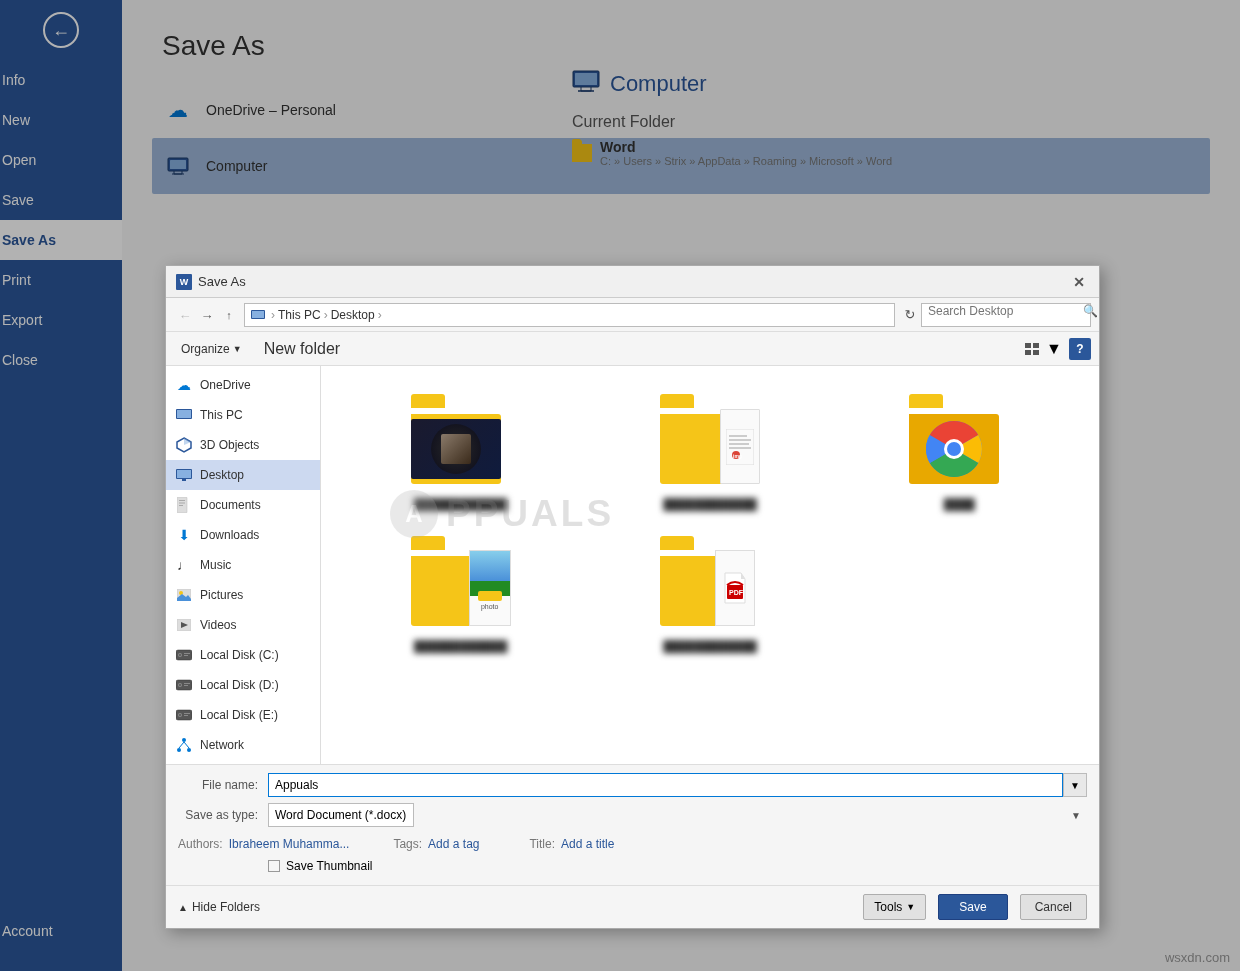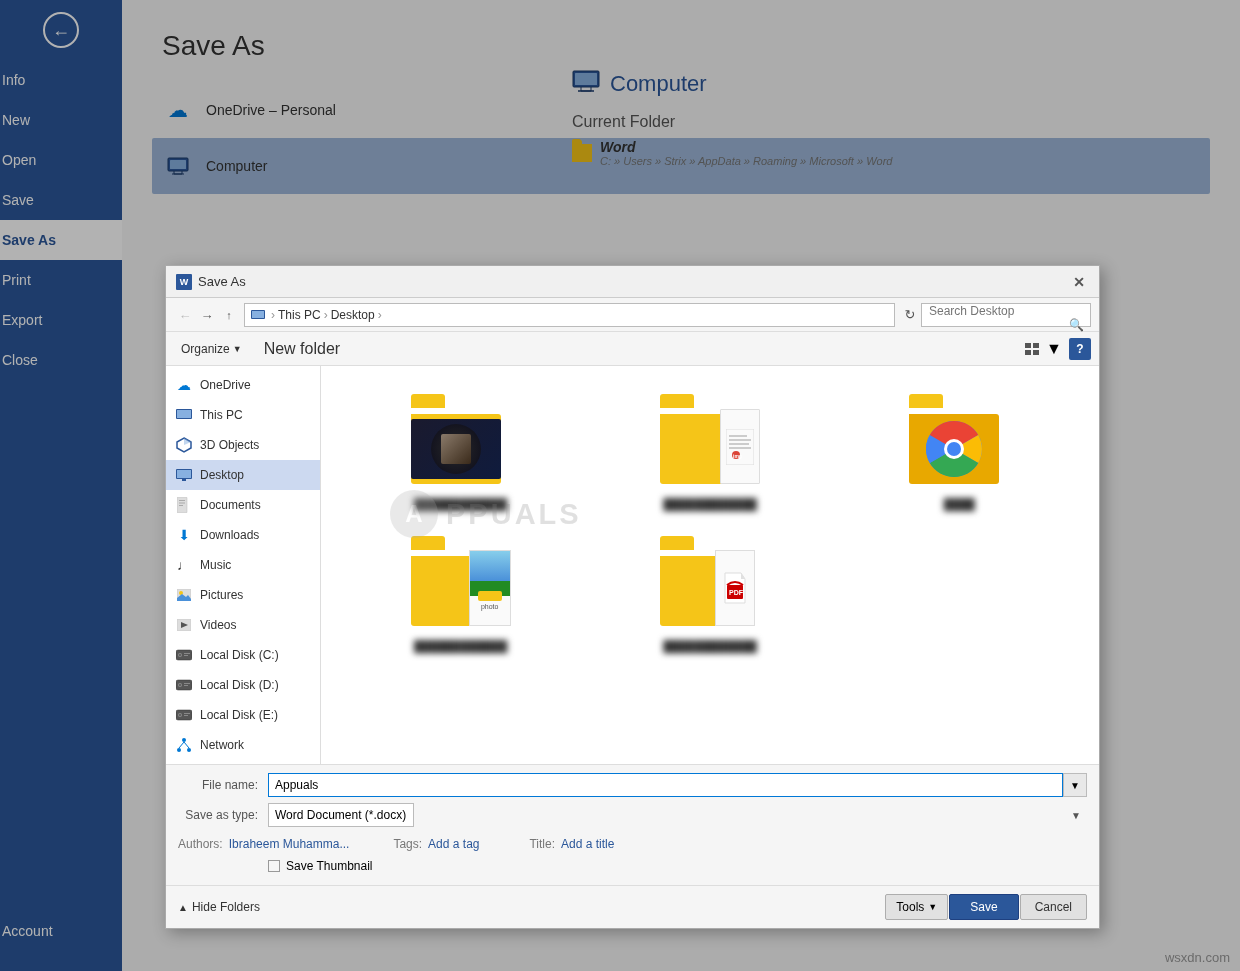--- a/index.html
+++ b/index.html
@@ -54,21 +54,21 @@
     .location-item .loc-icon { width: 32px; height: 32px; margin-right: 12px; display: flex; align-items: center; justify-content: center; font-size: 20px; }
     .location-item.selected { background: #cde; padding-left: 10px; padding-right: 10px; margin: 0 -10px; border-radius: 2px; }
 
     
     .right-panel {
       position: absolute; top: 50px; left: 430px; right: 20px; padding: 20px;
     }
     .computer-header { display: flex; align-items: center; color: #2b579a; font-size: 22px; margin-bottom: 16px; }
     .computer-header .icon { margin-right: 10px; font-size: 20px; }
     .current-folder-label { font-size: 16px; color: #555; margin-bottom: 8px; }
-    .word-folder { display: flex; align-items: center; cursor: pointer; font-style: italic; }
+    .word-folder { display: flex; align-items: center; cursor: pointer; }
     .word-folder .folder-icon { width: 24px; height: 24px; background: #f5c518; margin-right: 8px; position: relative; }
     .word-folder .folder-icon::before { content: ''; position: absolute; top: -4px; left: 0; width: 10px; height: 4px; background: #f5c518; border-radius: 2px 2px 0 0; }
     .word-folder-name { font-size: 14px; font-weight: bold; color: #333; }
     .word-folder-path { font-size: 11px; color: #777; }
 
     
     .dialog-overlay {
       position: absolute; top: 0; left: 0; right: 0; bottom: 0;
       background: rgba(0,0,0,0.3); z-index: 100;
     }
@@ -104,21 +104,21 @@
     .address-bar {
       flex: 1; height: 24px; border: 1px solid #bbb; background: #fff;
       display: flex; align-items: center; padding: 0 6px; font-size: 12px; color: #333;
       margin: 0 4px;
     }
     .address-breadcrumb { display: flex; align-items: center; font-size: 12px; color: #333; }
     .address-breadcrumb span { cursor: pointer; }
     .address-sep { margin: 0 3px; color: #999; }
     .search-box {
       width: 170px; height: 24px; border: 1px solid #bbb; background: #fff;
-      display: flex; align-items: flex-end; padding: 0 6px; flex-direction: column;
+      display: flex; align-items: flex-start; padding: 0 6px;
     }
     .search-input { border: none; outline: none; font-size: 12px; flex: 1; background: transparent; }
     .search-icon { color: #777; font-size: 12px; cursor: pointer; }
 
     
     .dialog-toolbar2 {
       display: flex; align-items: center; padding: 4px 8px; background: #f5f5f5;
       border-bottom: 1px solid #ddd; height: 34px;
     }
     .organize-btn {
@@ -213,21 +213,21 @@
 
     
     .dialog-actions {
       display: flex; align-items: center; justify-content: space-between;
       padding: 8px 12px; border-top: 1px solid #ddd; background: #f5f5f5;
     }
     .hide-folders-btn {
       display: flex; align-items: center; cursor: pointer; font-size: 12px; color: #333;
     }
     .hide-folders-btn .chevron { margin-right: 4px; font-size: 10px; }
-    .action-btns { display: flex; align-items: center; gap: 1px; }
+    .action-btns { display: flex; align-items: center; gap: 12px; }
     .tools-btn {
       display: flex; align-items: center; height: 26px; padding: 0 10px;
       border: 1px solid #adadad; background: #e1e1e1; cursor: pointer; font-size: 12px;
       border-radius: 2px;
     }
     .tools-arrow { margin-left: 4px; font-size: 9px; }
     .save-btn {
       height: 26px; padding: 0 20px; background: #2b579a; color: #fff;
       border: 1px solid #1e4080; cursor: pointer; font-size: 12px; border-radius: 2px;
     }
@@ -676,16 +676,16 @@
         <span class="tools-arrow">▼</span>
       </div>
       <button class="save-btn">Save</button>
       <button class="cancel-btn">Cancel</button>
     </div>
   </div>
 </div>
 
 <div style="position:absolute;top:490px;left:390px;z-index:205;pointer-events:none;opacity:0.25;display:flex;align-items:center;gap:8px;">
   <div style="width:48px;height:48px;border-radius:50%;background:#aaa;display:flex;align-items:center;justify-content:center;font-size:24px;color:#fff;font-weight:bold;">A</div>
-  <span style="font-size:29px;font-weight:900;color:#888;letter-spacing:3px;">PPUALS</span>
+  <span style="font-size:37px;font-weight:900;color:#888;letter-spacing:3px;">PPUALS</span>
 </div>
 
 <div class="site-watermark">wsxdn.com</div>
 
 </body></html>

